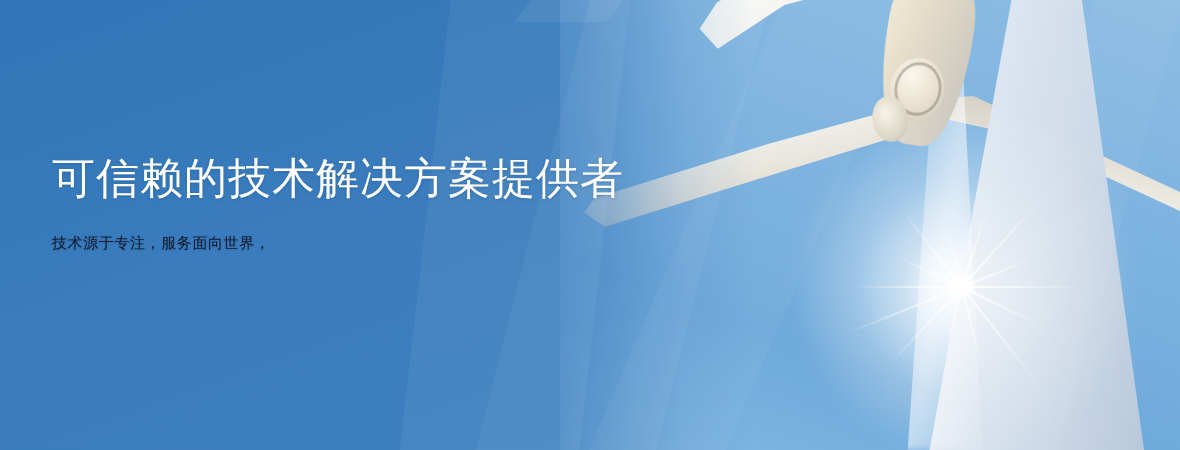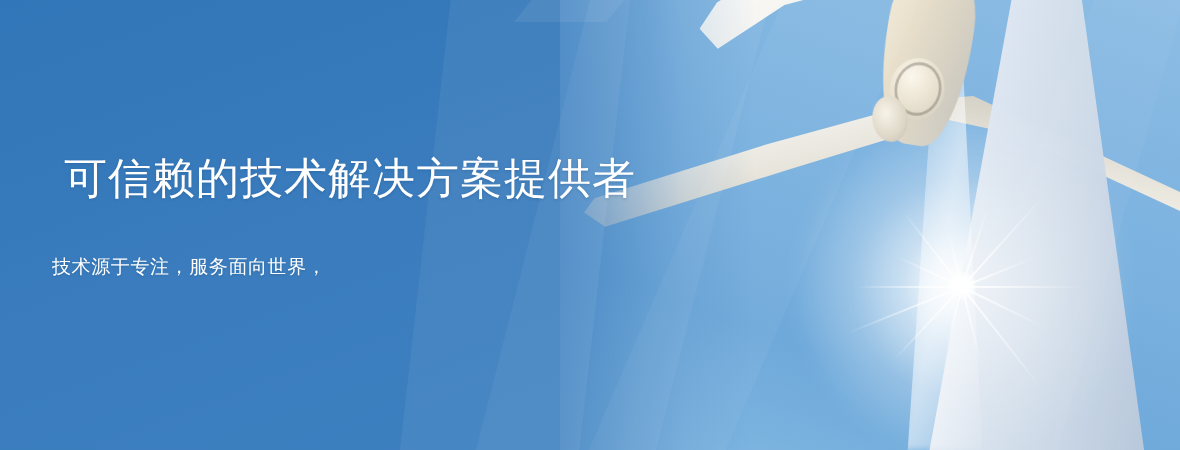--- a/index.html
+++ b/index.html
@@ -149,32 +149,31 @@
   .band-c{left:560px;width:360px;background:rgba(255,255,255,.045);
     clip-path:polygon(62% 0%,100% 0%,46% 100%,8% 100%);}
   .band-d{left:884px;width:300px;background:rgba(255,255,255,.04);
     clip-path:polygon(70% 0%,100% 0%,58% 100%,14% 100%);}
   .band-top{left:514px;top:0;width:110px;height:22px;background:rgba(255,255,255,.07);
     clip-path:polygon(16% 0%,100% 0%,84% 100%,0% 100%);}
 
   
   .content{position:absolute;left:52px;top:0;width:640px;height:450px;}
   .headline{
-    position:absolute;top:152px;left:12px;
+    position:absolute;top:152px;left:0;
     font-size:43px;line-height:52px;
     font-weight:400;color:#ffffff;
     letter-spacing:1px;white-space:nowrap;
     text-shadow:0 1px 3px rgba(20,60,100,.25);
   }
   .subline{
     position:absolute;left:0;
-    font-size:19px;line-height:22px;
-    color:#ffffff;letter-spacing:.6px;white-space:nowrap;
+    font-size:15px;line-height:22px;
+    color:#0f172a;letter-spacing:.6px;white-space:nowrap;
     text-shadow:0 1px 2px rgba(20,60,100,.25);
-    margin-top:24px;
   }
   .subline-1{top:232px;}
   .subline-2{top:263px;}
 </style>
 </head>
 <body>
 
 <div class="banner">
 
   <div class="photo"></div>

